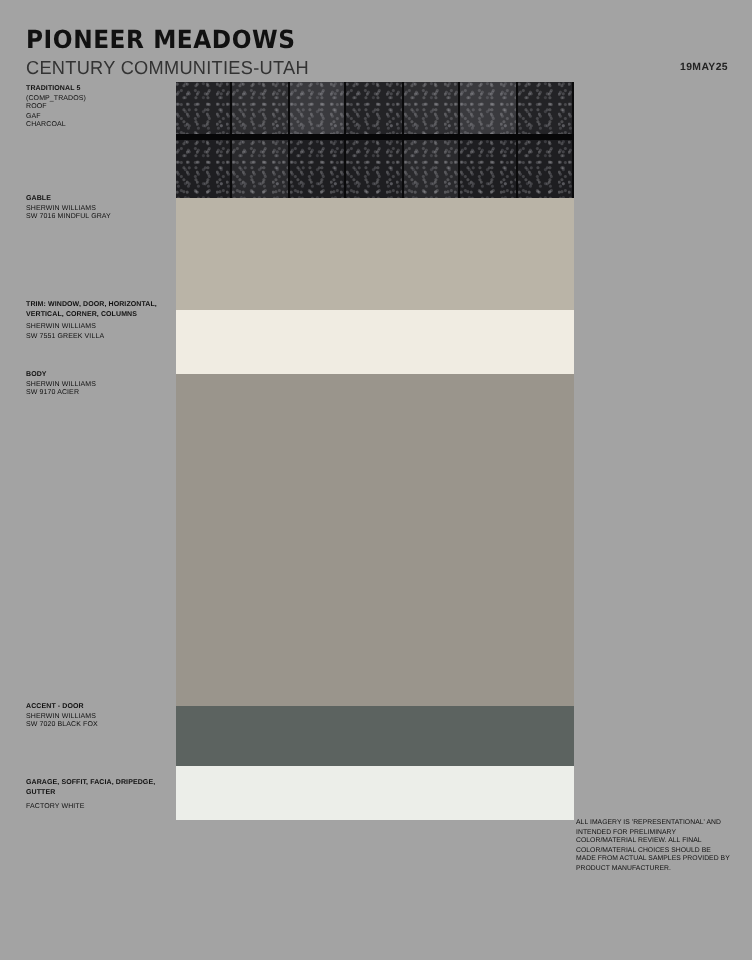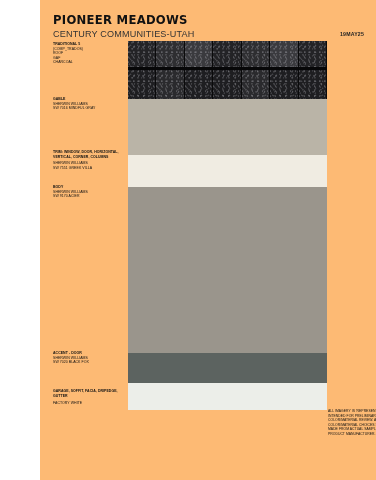--- a/index.html
+++ b/index.html
@@ -12,22 +12,21 @@
     height: 480px;
     overflow: hidden;
     font-family: "Liberation Sans", sans-serif;
     color: #1a1a1a;
     position: relative;
   }
 
   .sheet {
     position: absolute;
     inset: 0;
-    background: #fdba74;
-    margin-left: 40px;
+    background: #a3a3a3;
   }
 
   
   .header {
     position: absolute;
     left: 13px;
     top: 13px;
     width: 350px;
   }
   .project-title {

